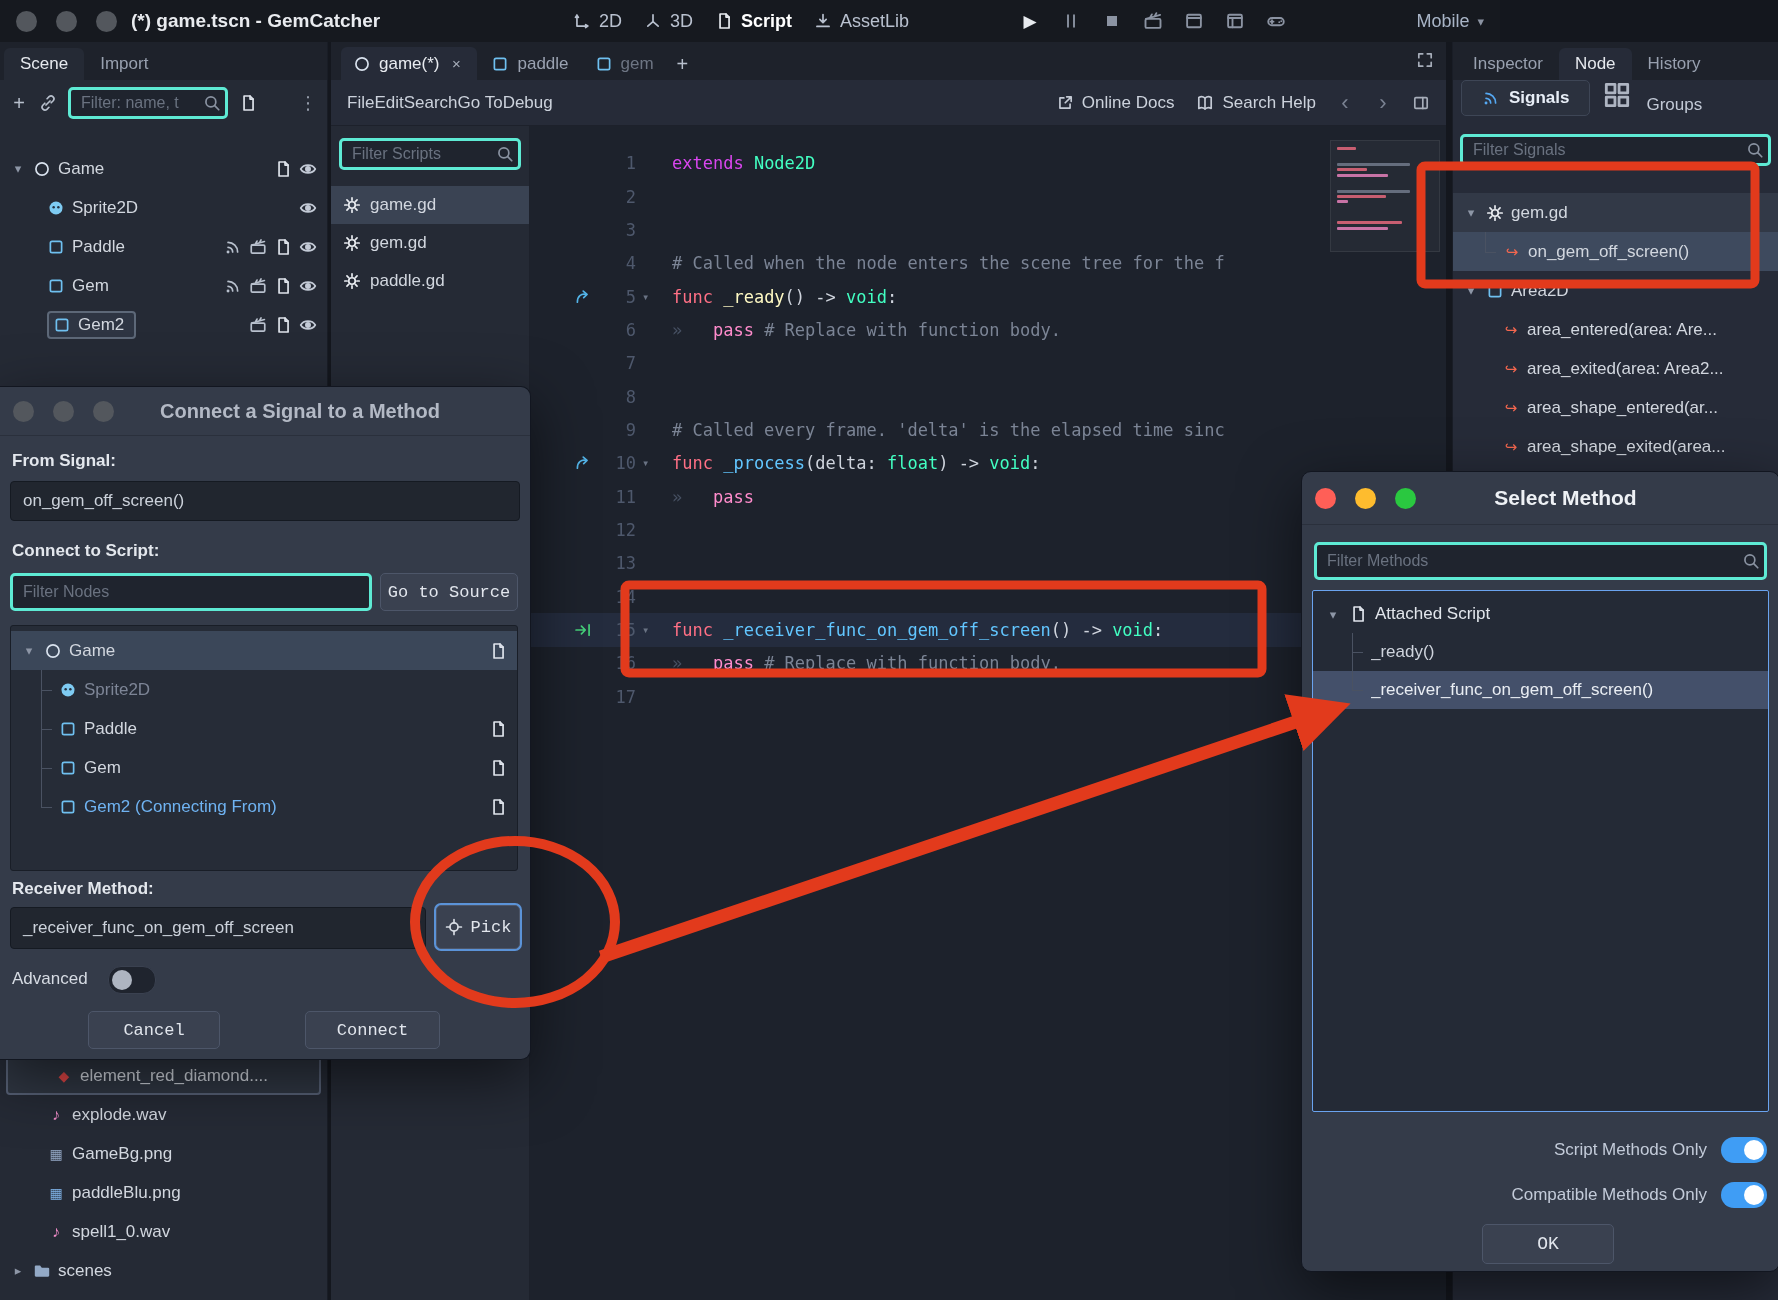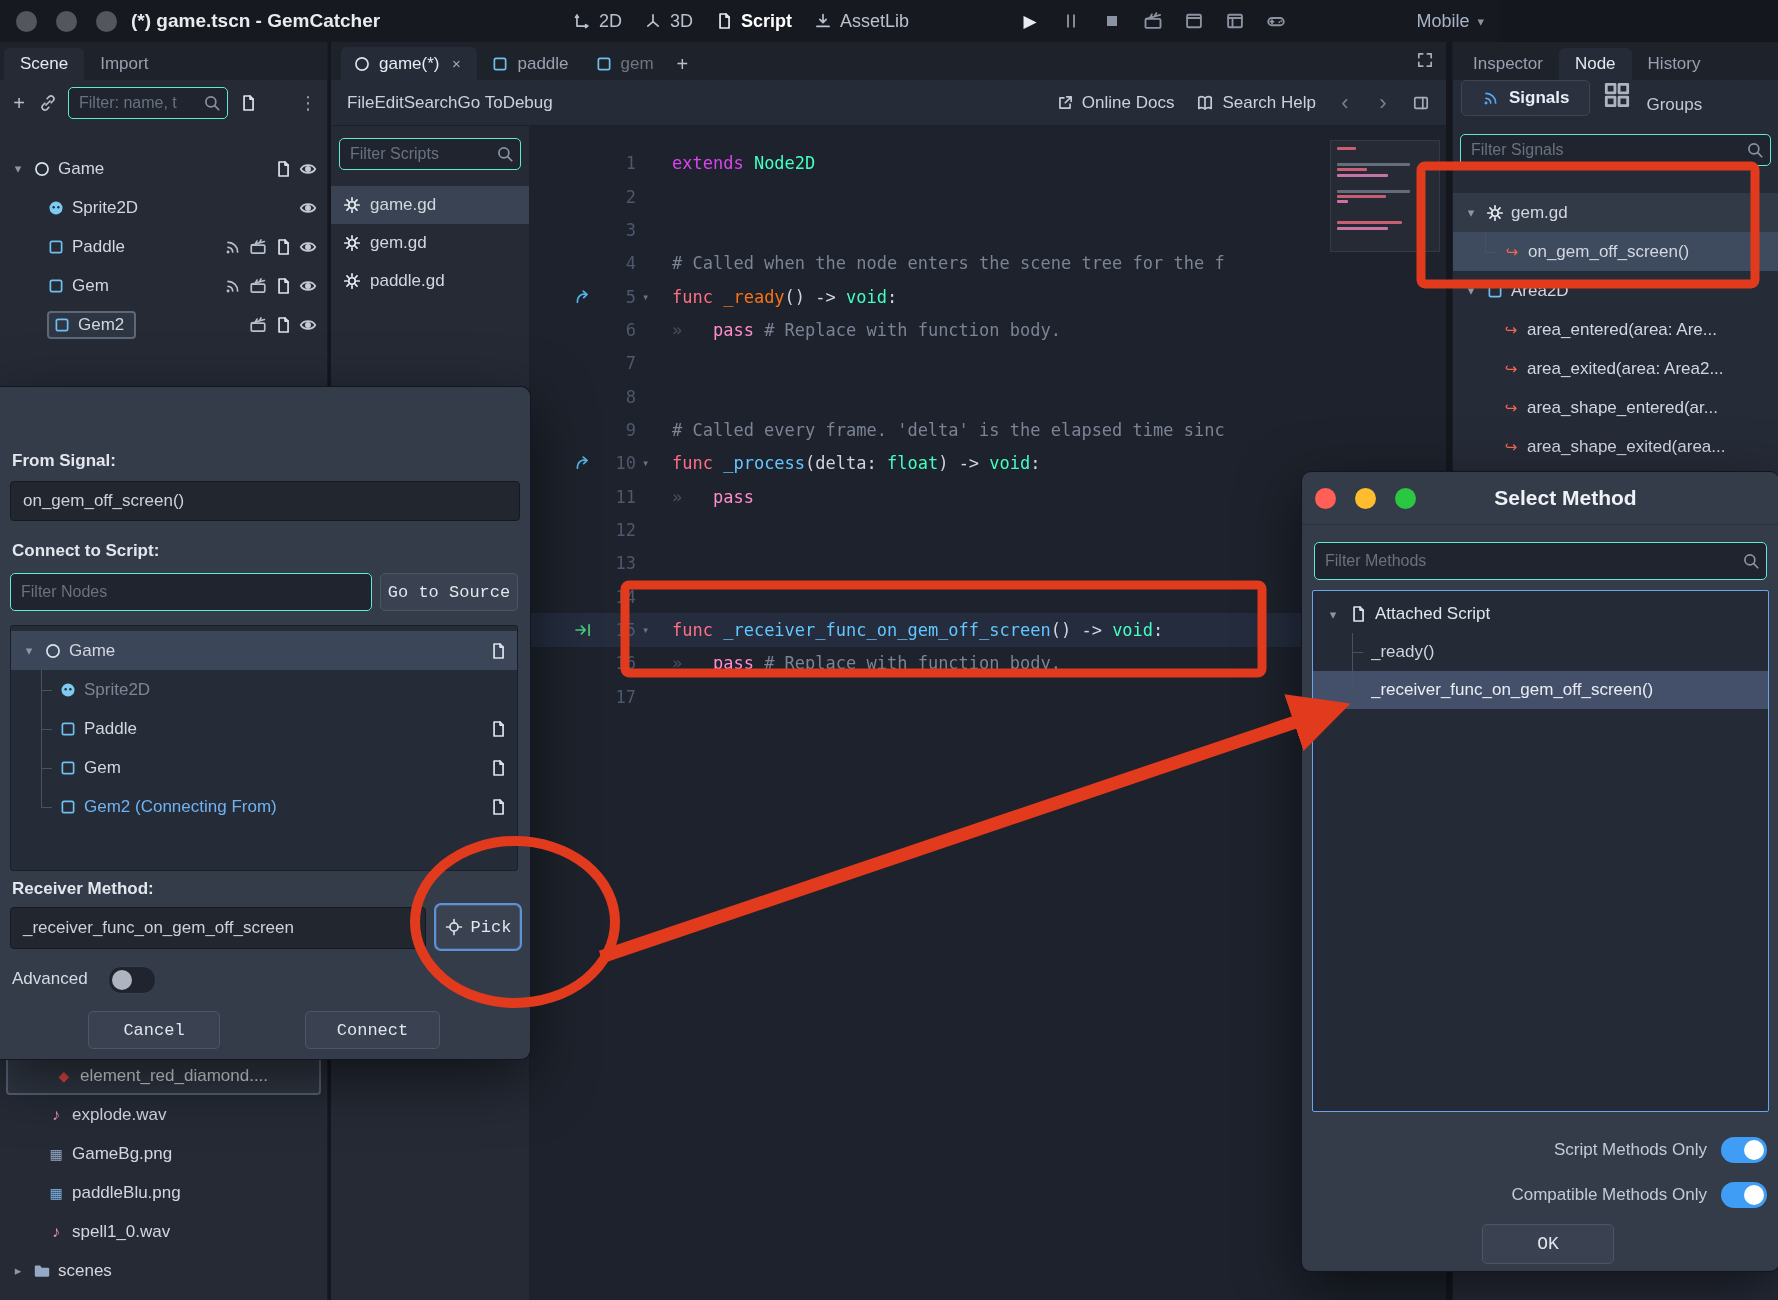--- a/index.html
+++ b/index.html
@@ -28,21 +28,21 @@
   #left-dock{left:0;width:327px;background:#252a35;border-right:1px solid #191d26}
   #editor{left:331px;width:1115px;background:#262b38}
   #right-dock{left:1452px;width:326px;background:#262b38;border-left:1px solid #191d26}
   .tabstrip{position:absolute;left:0;right:0;top:0;height:38px;background:#1e222b;display:flex;align-items:flex-end;padding-left:4px}
   .dtab{height:32px;display:flex;align-items:center;padding:0 16px;font-size:17px;color:#98a0af;border-radius:6px 6px 0 0}
   #left-dock .dtab.active{background:#252a35;color:#e6e9ee}
   #right-dock .dtab.active{background:#262b38;color:#e6e9ee}
 
   #left-toolbar{position:absolute;top:38px;left:0;right:0;height:46px;display:flex;align-items:center;gap:11px;padding:0 10px}
   .inpwrap{position:relative;display:flex;align-items:center}
-  input.inp{background:#1f242e;border:1px solid #5eead4;border-radius:5px;color:#ccd2db;font-size:16px;
+  input.inp{background:#1f242e;border:3px solid #5eead4;border-radius:5px;color:#ccd2db;font-size:16px;
             padding:0 30px 0 10px;height:32px;font-family:"Liberation Sans",sans-serif;outline:none;width:100%;box-sizing:border-box}
   input.inp::placeholder{color:#6a7280}
   .inp-ico{position:absolute;right:7px;top:50%;transform:translateY(-50%)}
 
   .tree-row{display:flex;align-items:center;height:39px;padding:0 10px;gap:7px;font-size:17px;color:#d2d7df}
   .arrow{width:16px;text-align:center;color:#8d96a6;font-size:13px;flex:none}
   .t-label{white-space:nowrap;overflow:hidden;text-overflow:ellipsis}
   .selbox{display:flex;align-items:center;gap:7px;border:2px solid #5d6878;background:#2e3543;border-radius:4px;padding:2px 10px 2px 4px}
   .twig{width:20px;height:39px;position:relative;flex:none}
   .twig::before{content:"";position:absolute;left:9px;top:0;height:100%;border-left:1.5px solid #4a5262}
@@ -569,21 +569,21 @@
         </div>
         <div class="code-line" style="top: 153.9px;">
           <span class="gut-ico icon">
             <svg viewBox="0 0 16 16" fill="none" stroke="#53b4e8" stroke-width="1.5" stroke-linecap="round" stroke-linejoin="round">
               <path d="M3 12.6C3 7 6.4 4.8 10.6 5.6"></path>
               <path d="M8.2 2.8l3.4 2.9-3 2.9"></path>
             </svg>
           </span>
           <span class="lnum">5</span>
           <span class="fold">▾</span>
-          <span class="ltext"><span style="color:#ff7085">func </span><span style="color:#f97316">_ready</span><span style="color:#cfd4dd">() -&gt; </span><span style="color:#42ffc2">void</span><span style="color:#cfd4dd">:</span></span>
+          <span class="ltext"><span style="color:#ff7085">func </span><span style="color:#fef9c3">_ready</span><span style="color:#cfd4dd">() -&gt; </span><span style="color:#42ffc2">void</span><span style="color:#cfd4dd">:</span></span>
         </div>
         <div class="code-line" style="top: 187.25px;">
           <span class="lnum">6</span>
           <span class="ltext"><span style="color:#465062">»   </span><span style="color:#ff8ccc">pass</span><span style="color:#7b8495"> # Replace with function body.</span></span>
         </div>
         <div class="code-line" style="top: 220.6px;">
           <span class="lnum">7</span>
           <span class="ltext"></span>
         </div>
         <div class="code-line" style="top: 253.95px;">
@@ -752,20 +752,28 @@
         <span style="width:32px;flex:none"></span>
         <span class="icon">
           <span class="glyph" style="color:#f4674f;font-size:15px">↪</span>
         </span>
         <span class="t-label">area_shape_exited(area...</span>
       </div>
     </div>
 </div>
 
 <div id="connect-dialog" class="dlg">
+  <div class="dlg-titlebar">
+    <div class="lights" style="padding-left:13px">
+      <span class="tl"></span>
+      <span class="tl"></span>
+      <span class="tl"></span>
+    </div>
+    <div class="dlg-title">Connect a Signal to a Method</div>
+  </div>
   <div class="sec-label" style="left:12px;top:64px">From Signal:</div>
   <div class="value-box" style="left:10px;top:94px;width:484px;height:38px">on_gem_off_screen()</div>
   <div class="sec-label" style="left:12px;top:154px">Connect to Script:</div>
   <span class="inpwrap" style="position:absolute;left:10px;top:186px;width:362px">
     <input class="inp" style="height: 38px;" placeholder="Filter Nodes">
   </span>
   <button class="btn" style="left:380px;top:186px;width:138px;height:38px">Go to Source</button>
   <div id="connect-tree-panel">
       <div class="tree-row selrow">
         <span class="arrow">▾</span>

